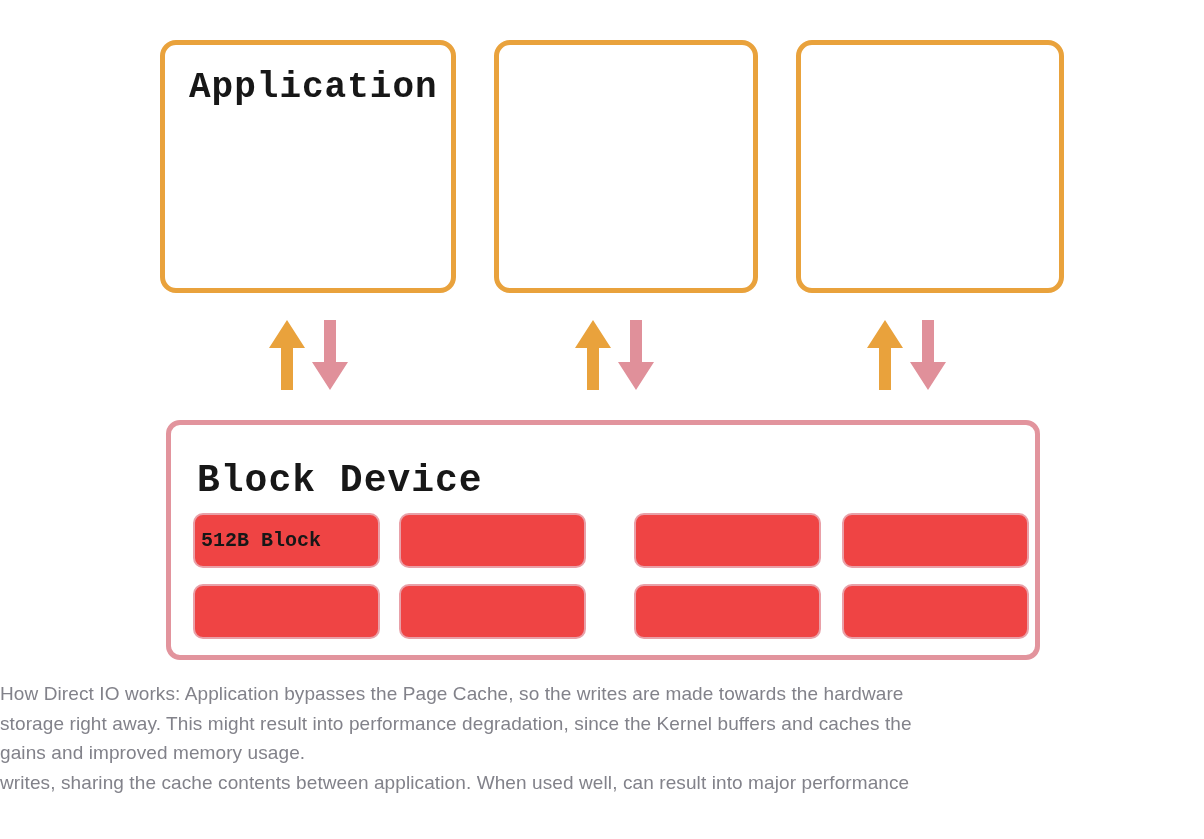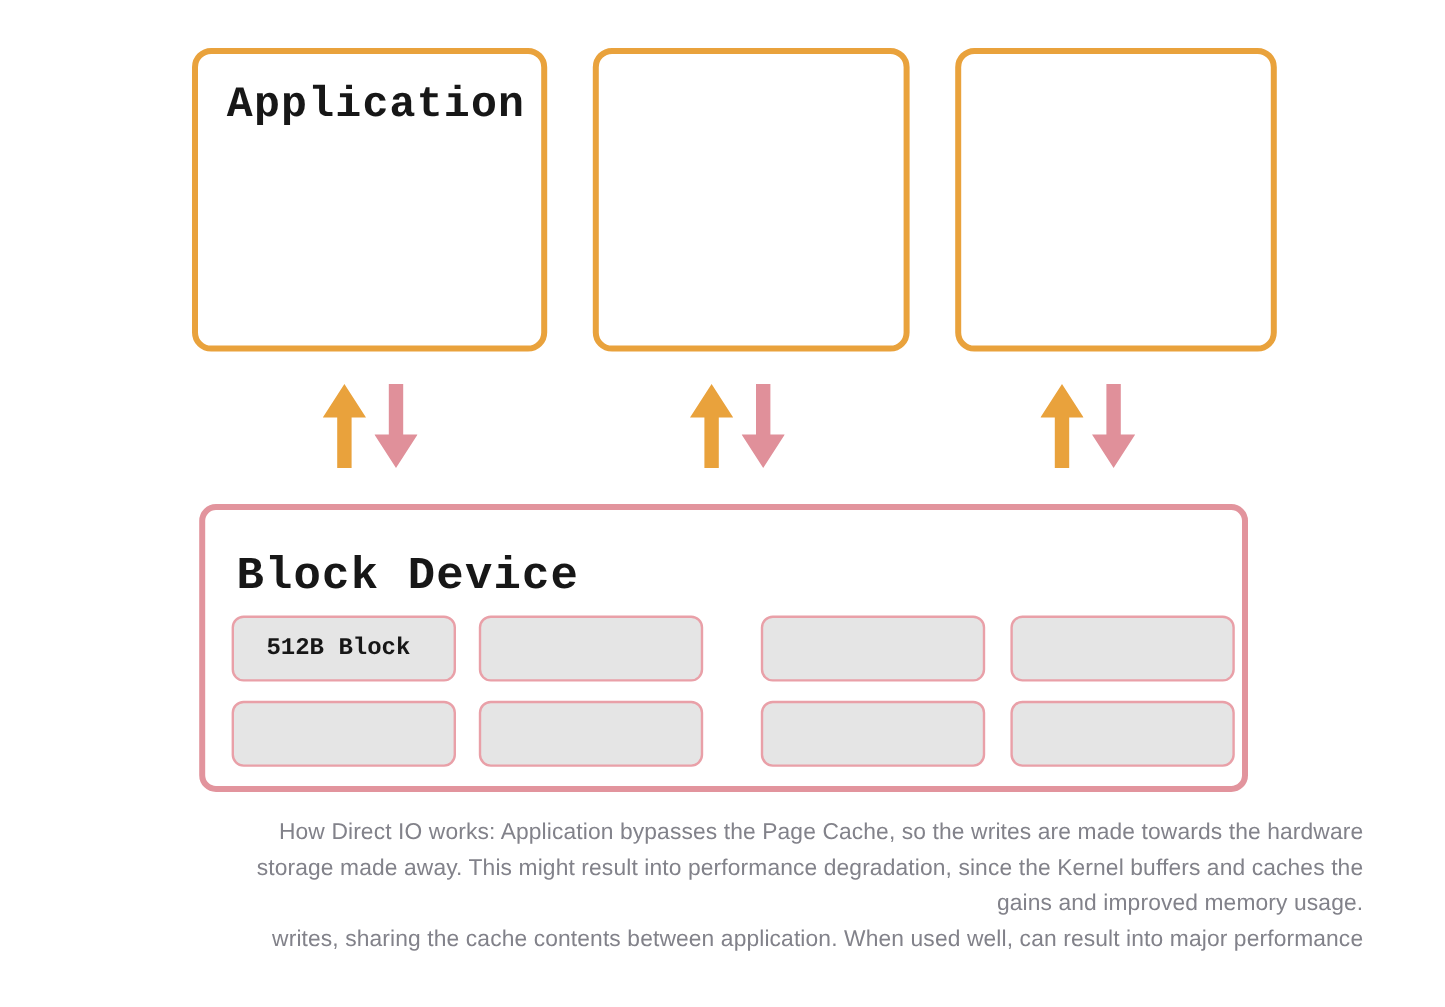--- a/index.html
+++ b/index.html
@@ -47,35 +47,35 @@
     font-family:"Liberation Mono","DejaVu Sans Mono",monospace;
     font-weight:bold;font-size:38px;letter-spacing:1px;color:var(--title-text);
     white-space:nowrap;
     margin-top:20px;
   }
   .bd-grid{position:absolute;left:22px;top:88px;}
   .bd-row{display:flex;}
   .bd-row + .bd-row{margin-top:16px;}
   .block-cell{
     width:187px;height:55px;
-    border:2.5px solid var(--pink-border-light);border-radius:10px;background:#e5e5e5;
-    display:flex;align-items:center;padding-left:27px;
+    border:2.5px solid var(--pink-border-light);border-radius:10px;background:#ef4444;
+    display:flex;align-items:center;padding-left:6px;
   }
   .bd-row .block-cell:nth-child(1){margin-right:19px;}
   .bd-row .block-cell:nth-child(2){margin-right:48px;}
   .bd-row .block-cell:nth-child(3){margin-right:21px;}
   .block-cell-label{
     font-family:"Liberation Mono","DejaVu Sans Mono",monospace;
     font-weight:bold;font-size:20px;color:var(--title-text);white-space:nowrap;
   }
 
   
   .caption{
     position:absolute;left:0;top:679px;width:1136px;
-    text-align:right;color:var(--caption-text);
+    text-align:left;color:var(--caption-text);
     font-size:19px;line-height:29.5px;letter-spacing:0.1px;
   }
 </style>
 </head>
 <body>
 
 <div class="canvas">
 
   <div class="top-row">
     <div class="app-box b1">
@@ -157,18 +157,18 @@
         </div>
         <div class="block-cell">
           <span class="block-cell-label"></span>
         </div>
       </div>
     </div>
   </div>
 
   <div class="caption">
     <div>How Direct IO works: Application bypasses the Page Cache, so the writes are made towards the hardware</div>
-    <div>storage made away. This might result into performance degradation, since the Kernel buffers and caches the</div>
+    <div>storage right away. This might result into performance degradation, since the Kernel buffers and caches the</div>
     <div>gains and improved memory usage.</div>
     <div>writes, sharing the cache contents between application. When used well, can result into major performance</div>
   </div>
 
 </div>
 
 </body></html>

